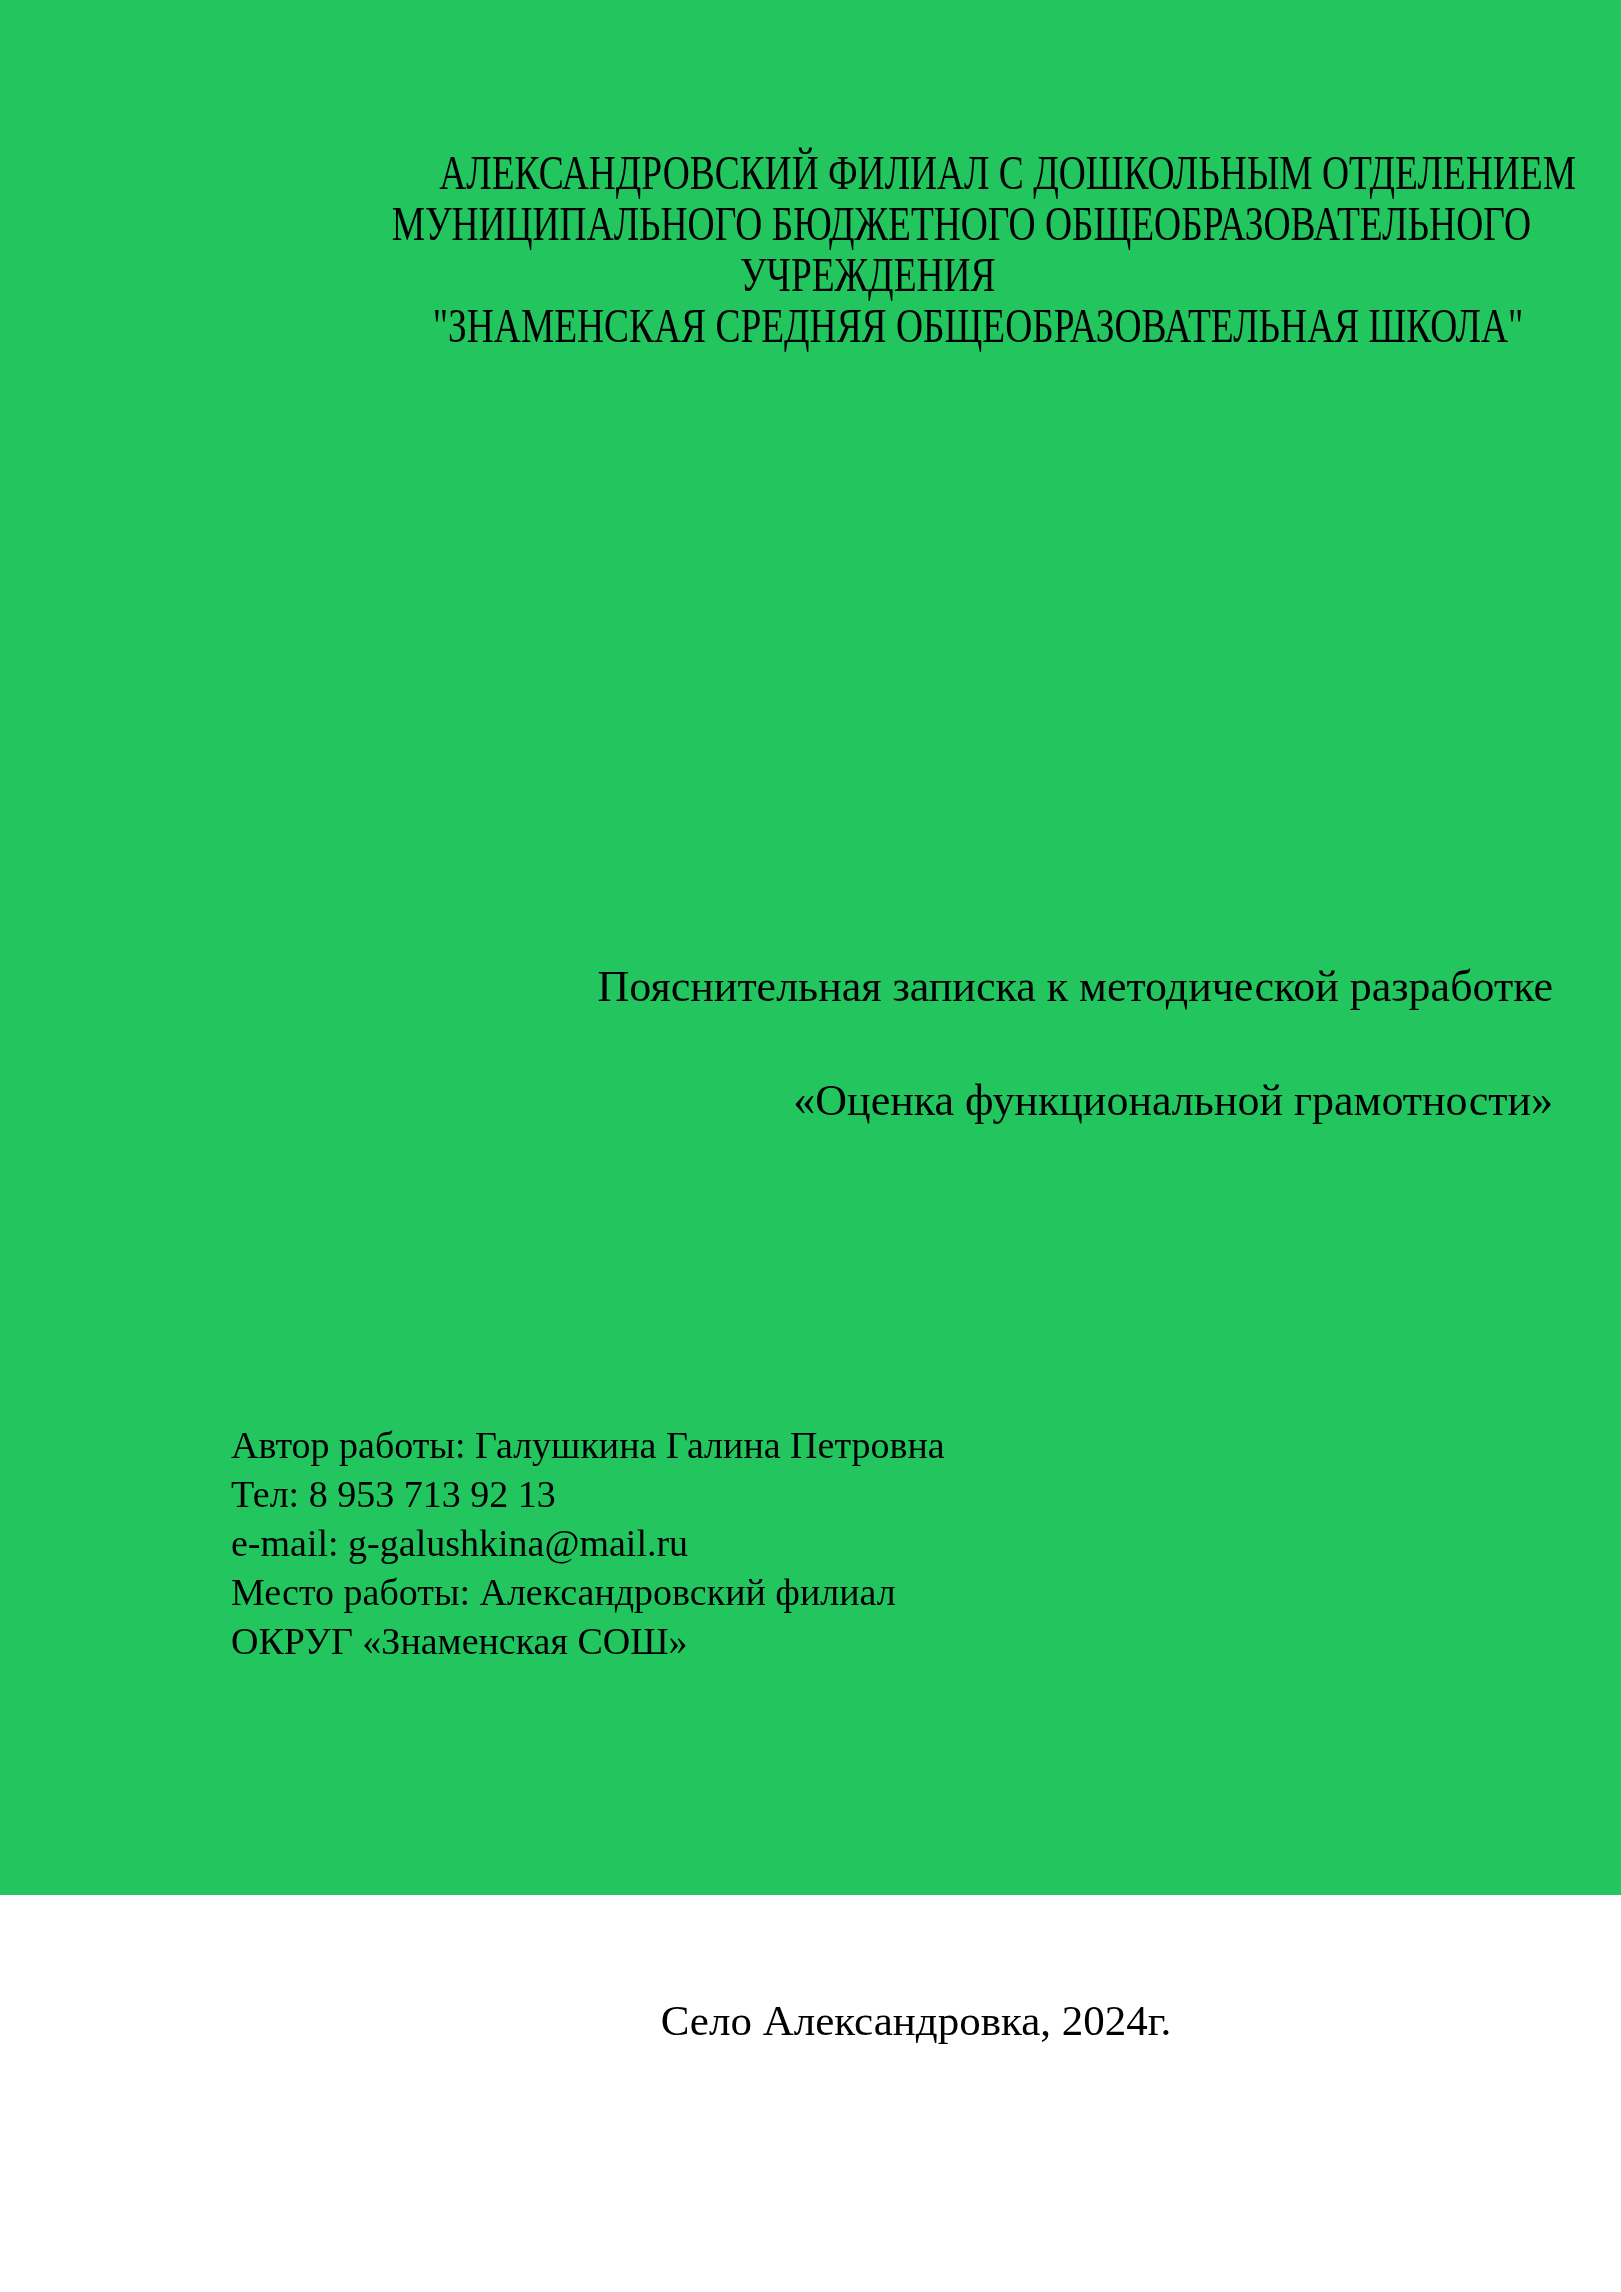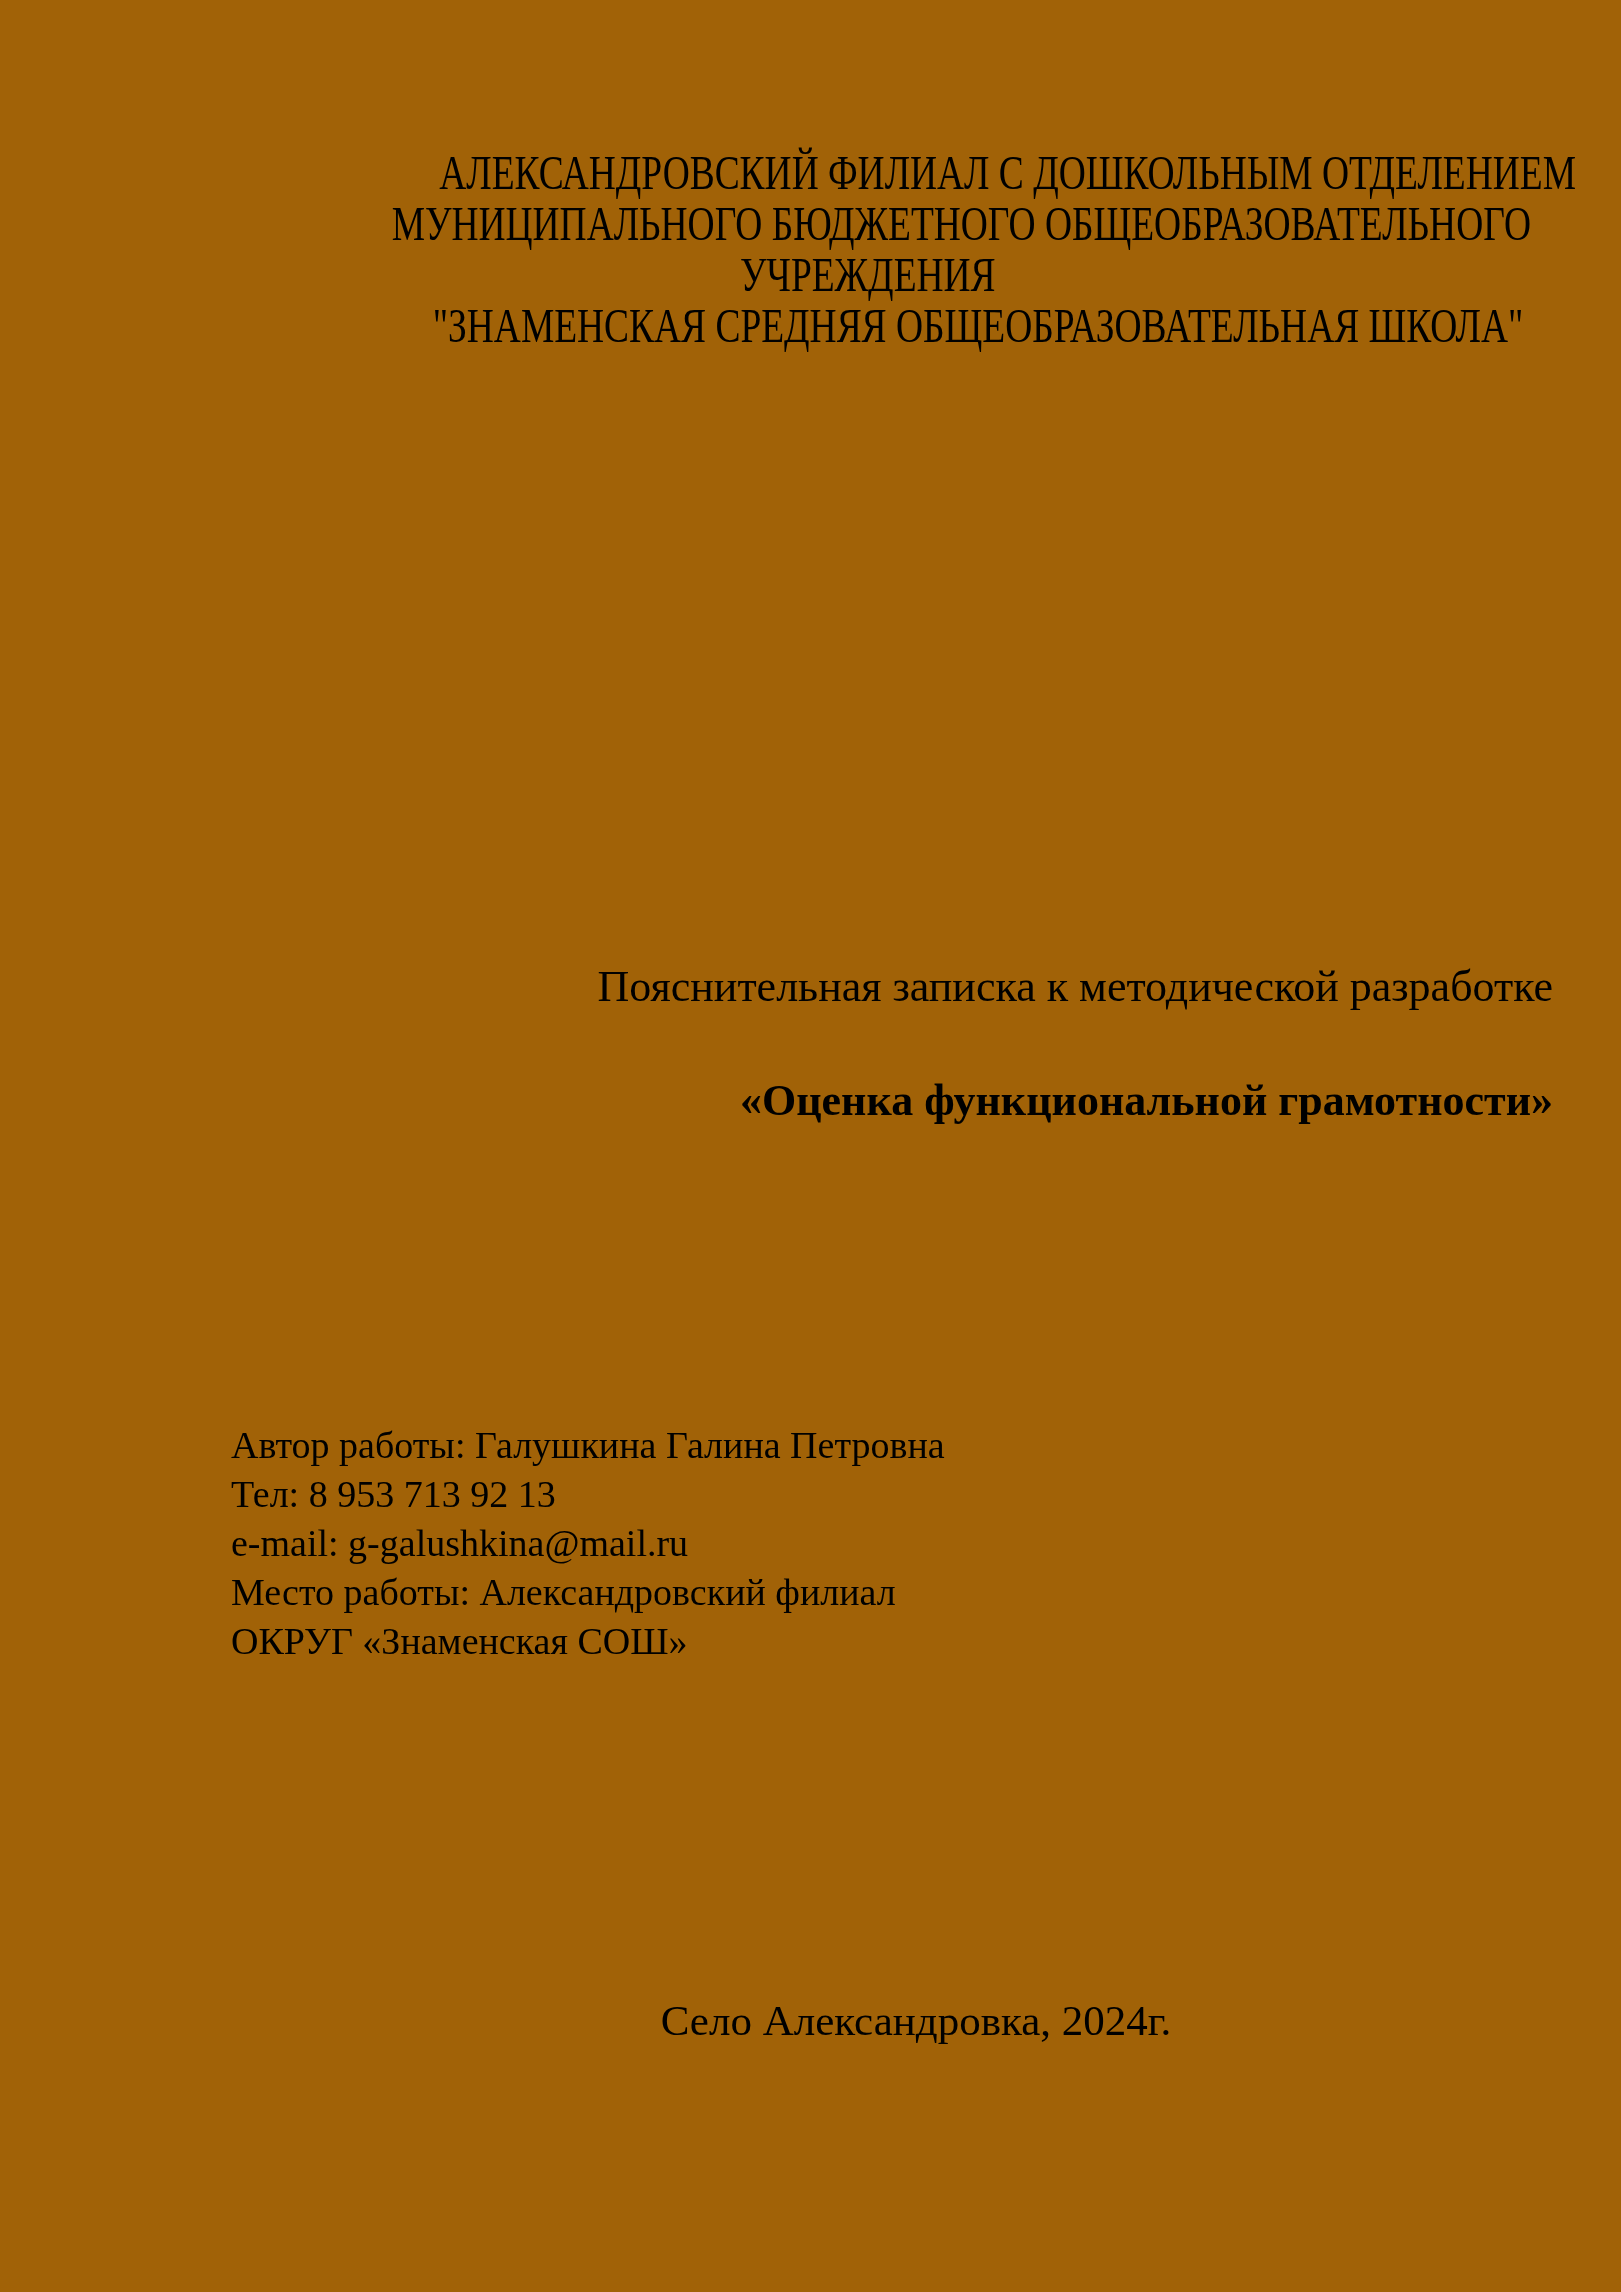--- a/index.html
+++ b/index.html
@@ -7,22 +7,22 @@
     width: 1621px;
     height: 2293px;
     background: #ffffff;
     font-family: "Liberation Serif", "DejaVu Serif", serif;
     color: #000000;
     overflow: hidden;
   }
   .page {
     position: relative;
     width: 1621px;
-    height: 2292px;
-    background: #a16207;
+    height: 1895px;
+    background: #22c55e;
   }
   
   .content-col {
     position: absolute;
     left: 231px;
     width: 1274px;
   }
   
   .org-header {
     top: 147px;
@@ -46,21 +46,21 @@
     top: 958px;
     text-align: right;
     font-size: 44px;
     line-height: 57px;
     white-space: nowrap;
   }
   .doc-title .t {
     display: inline-block;
     transform: translateX(48px);
   }
-  .doc-title .subtitle { margin-top: 57px; font-weight: bold; }
+  .doc-title .subtitle { margin-top: 57px; }
   
   .author-block {
     top: 1421px;
     text-align: left;
     font-size: 38px;
     line-height: 49px;
     white-space: nowrap;
   }
   
   .place-date {

